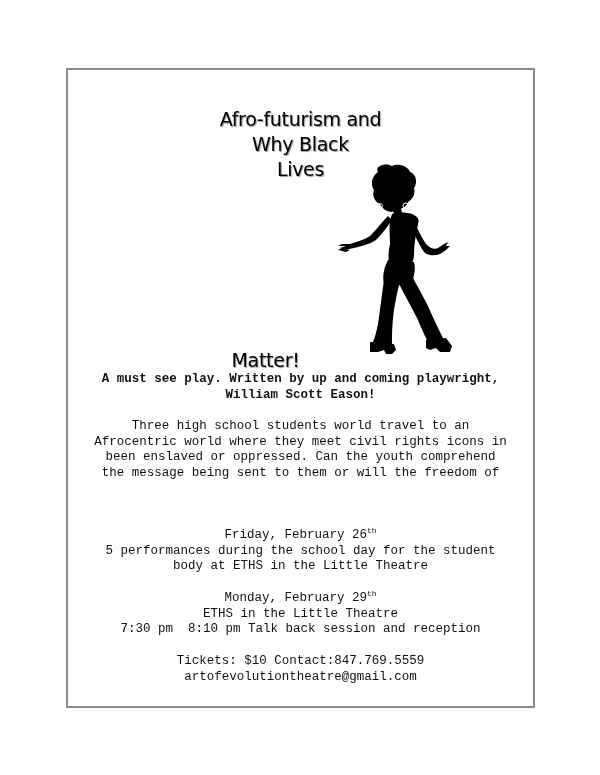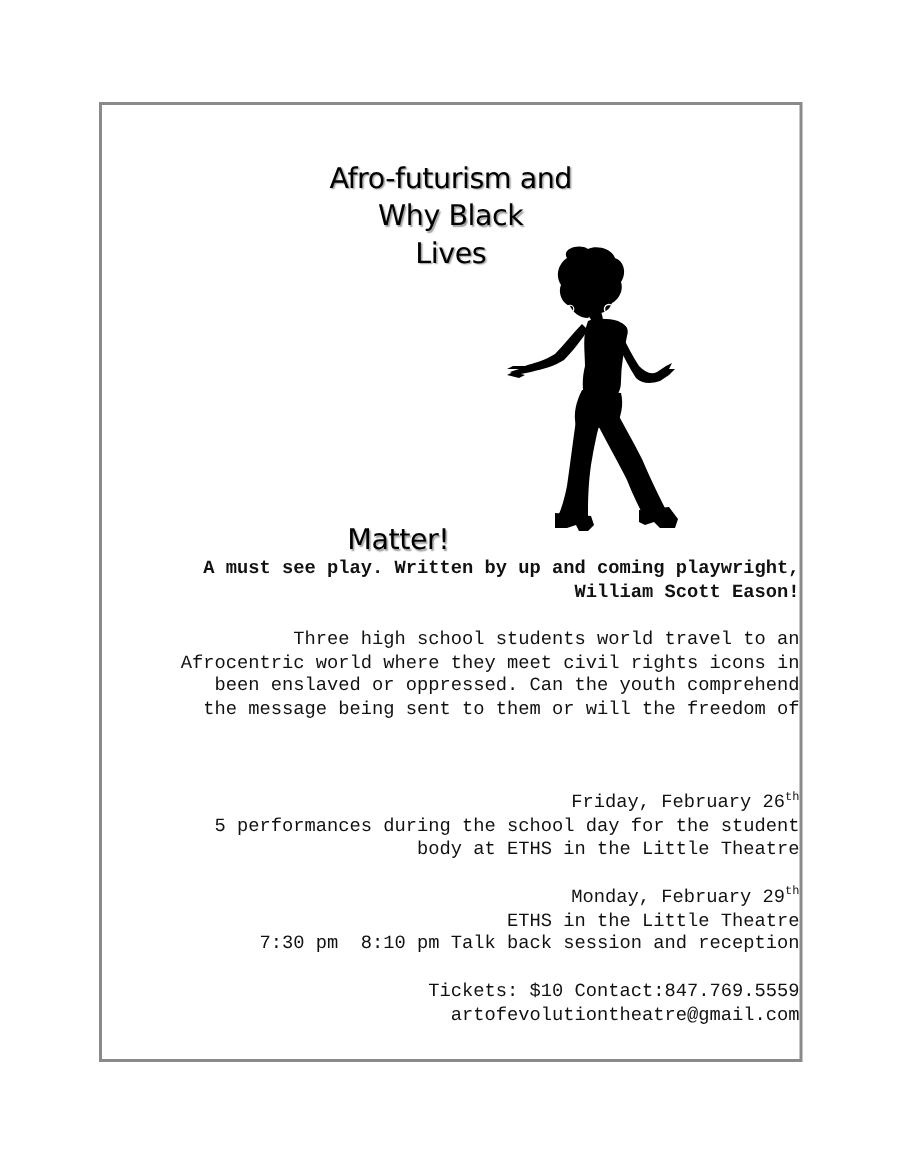--- a/index.html
+++ b/index.html
@@ -50,21 +50,21 @@
       position: absolute;
       left: 266px;
       top: 94px;
       width: 120px;
       height: 192px;
     }
     .body-text {
       position: absolute;
       left: 0;
       width: 100%;
-      text-align: right;
+      text-align: center;
       font-family: "Liberation Mono", monospace;
       font-size: 12.5px;
       line-height: 15.5px;
       color: #111;
     }
     .tagline {
       top: 302px;
       font-weight: bold;
     }
     .synopsis {

